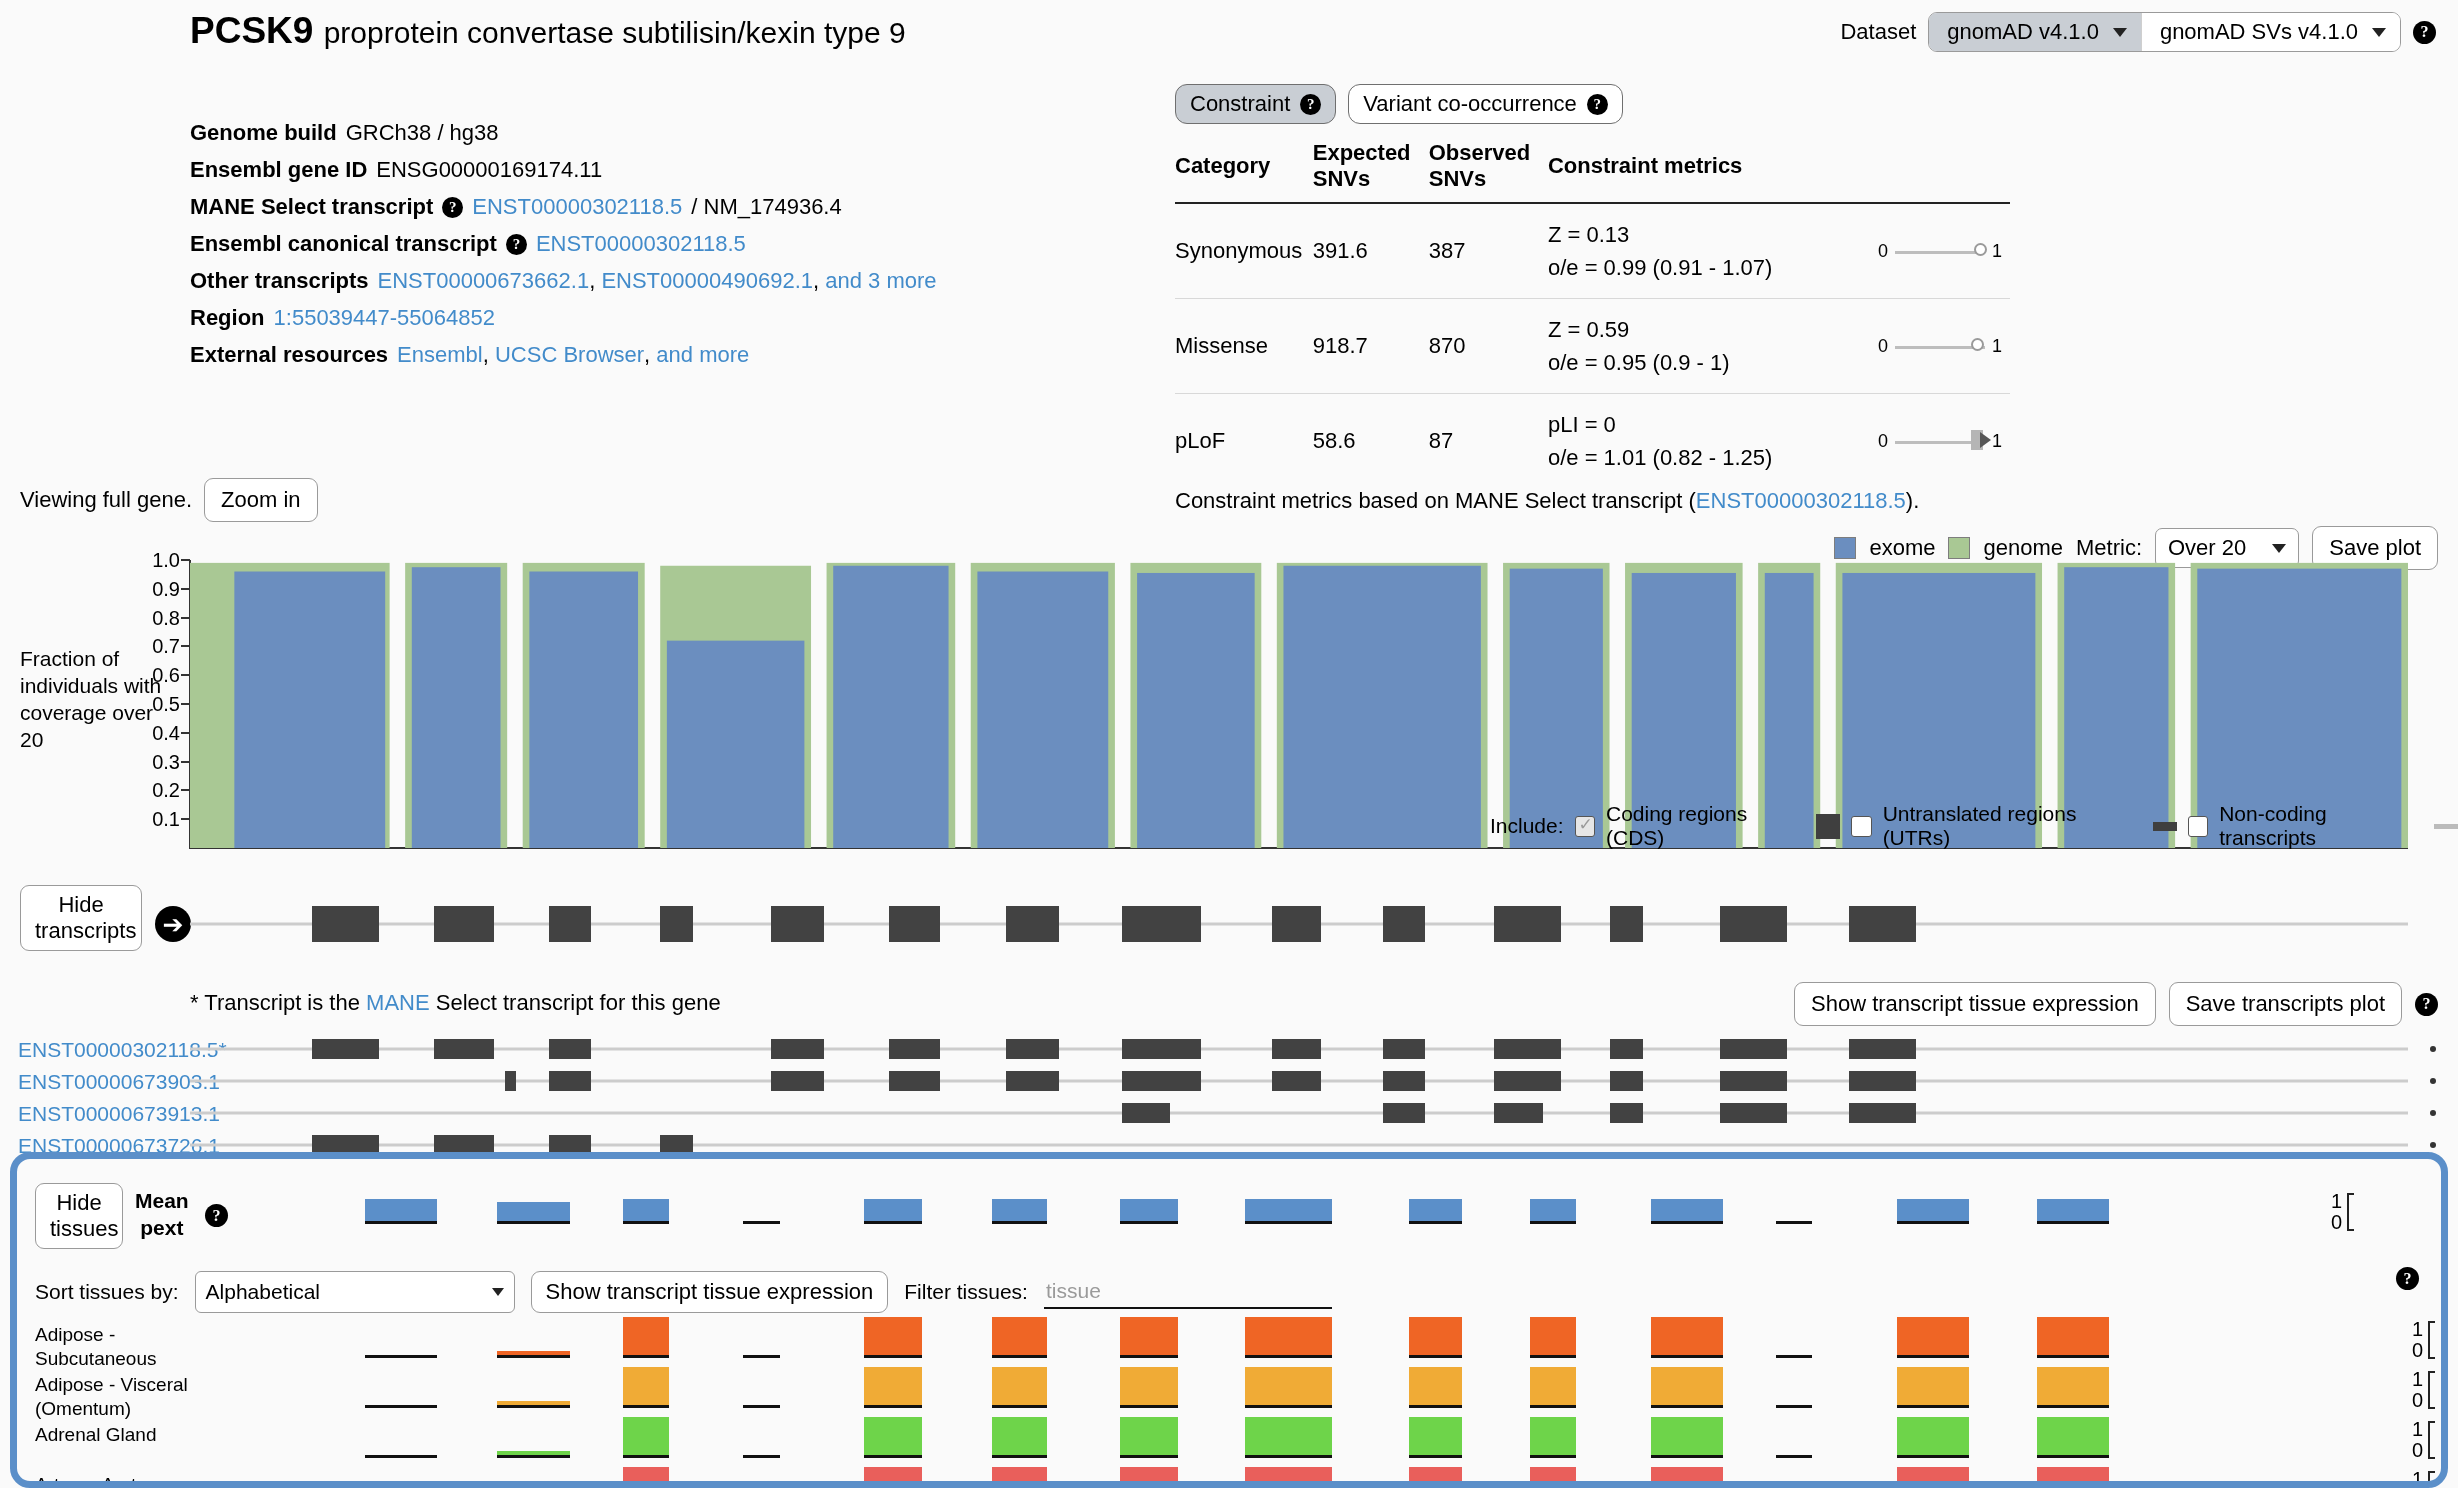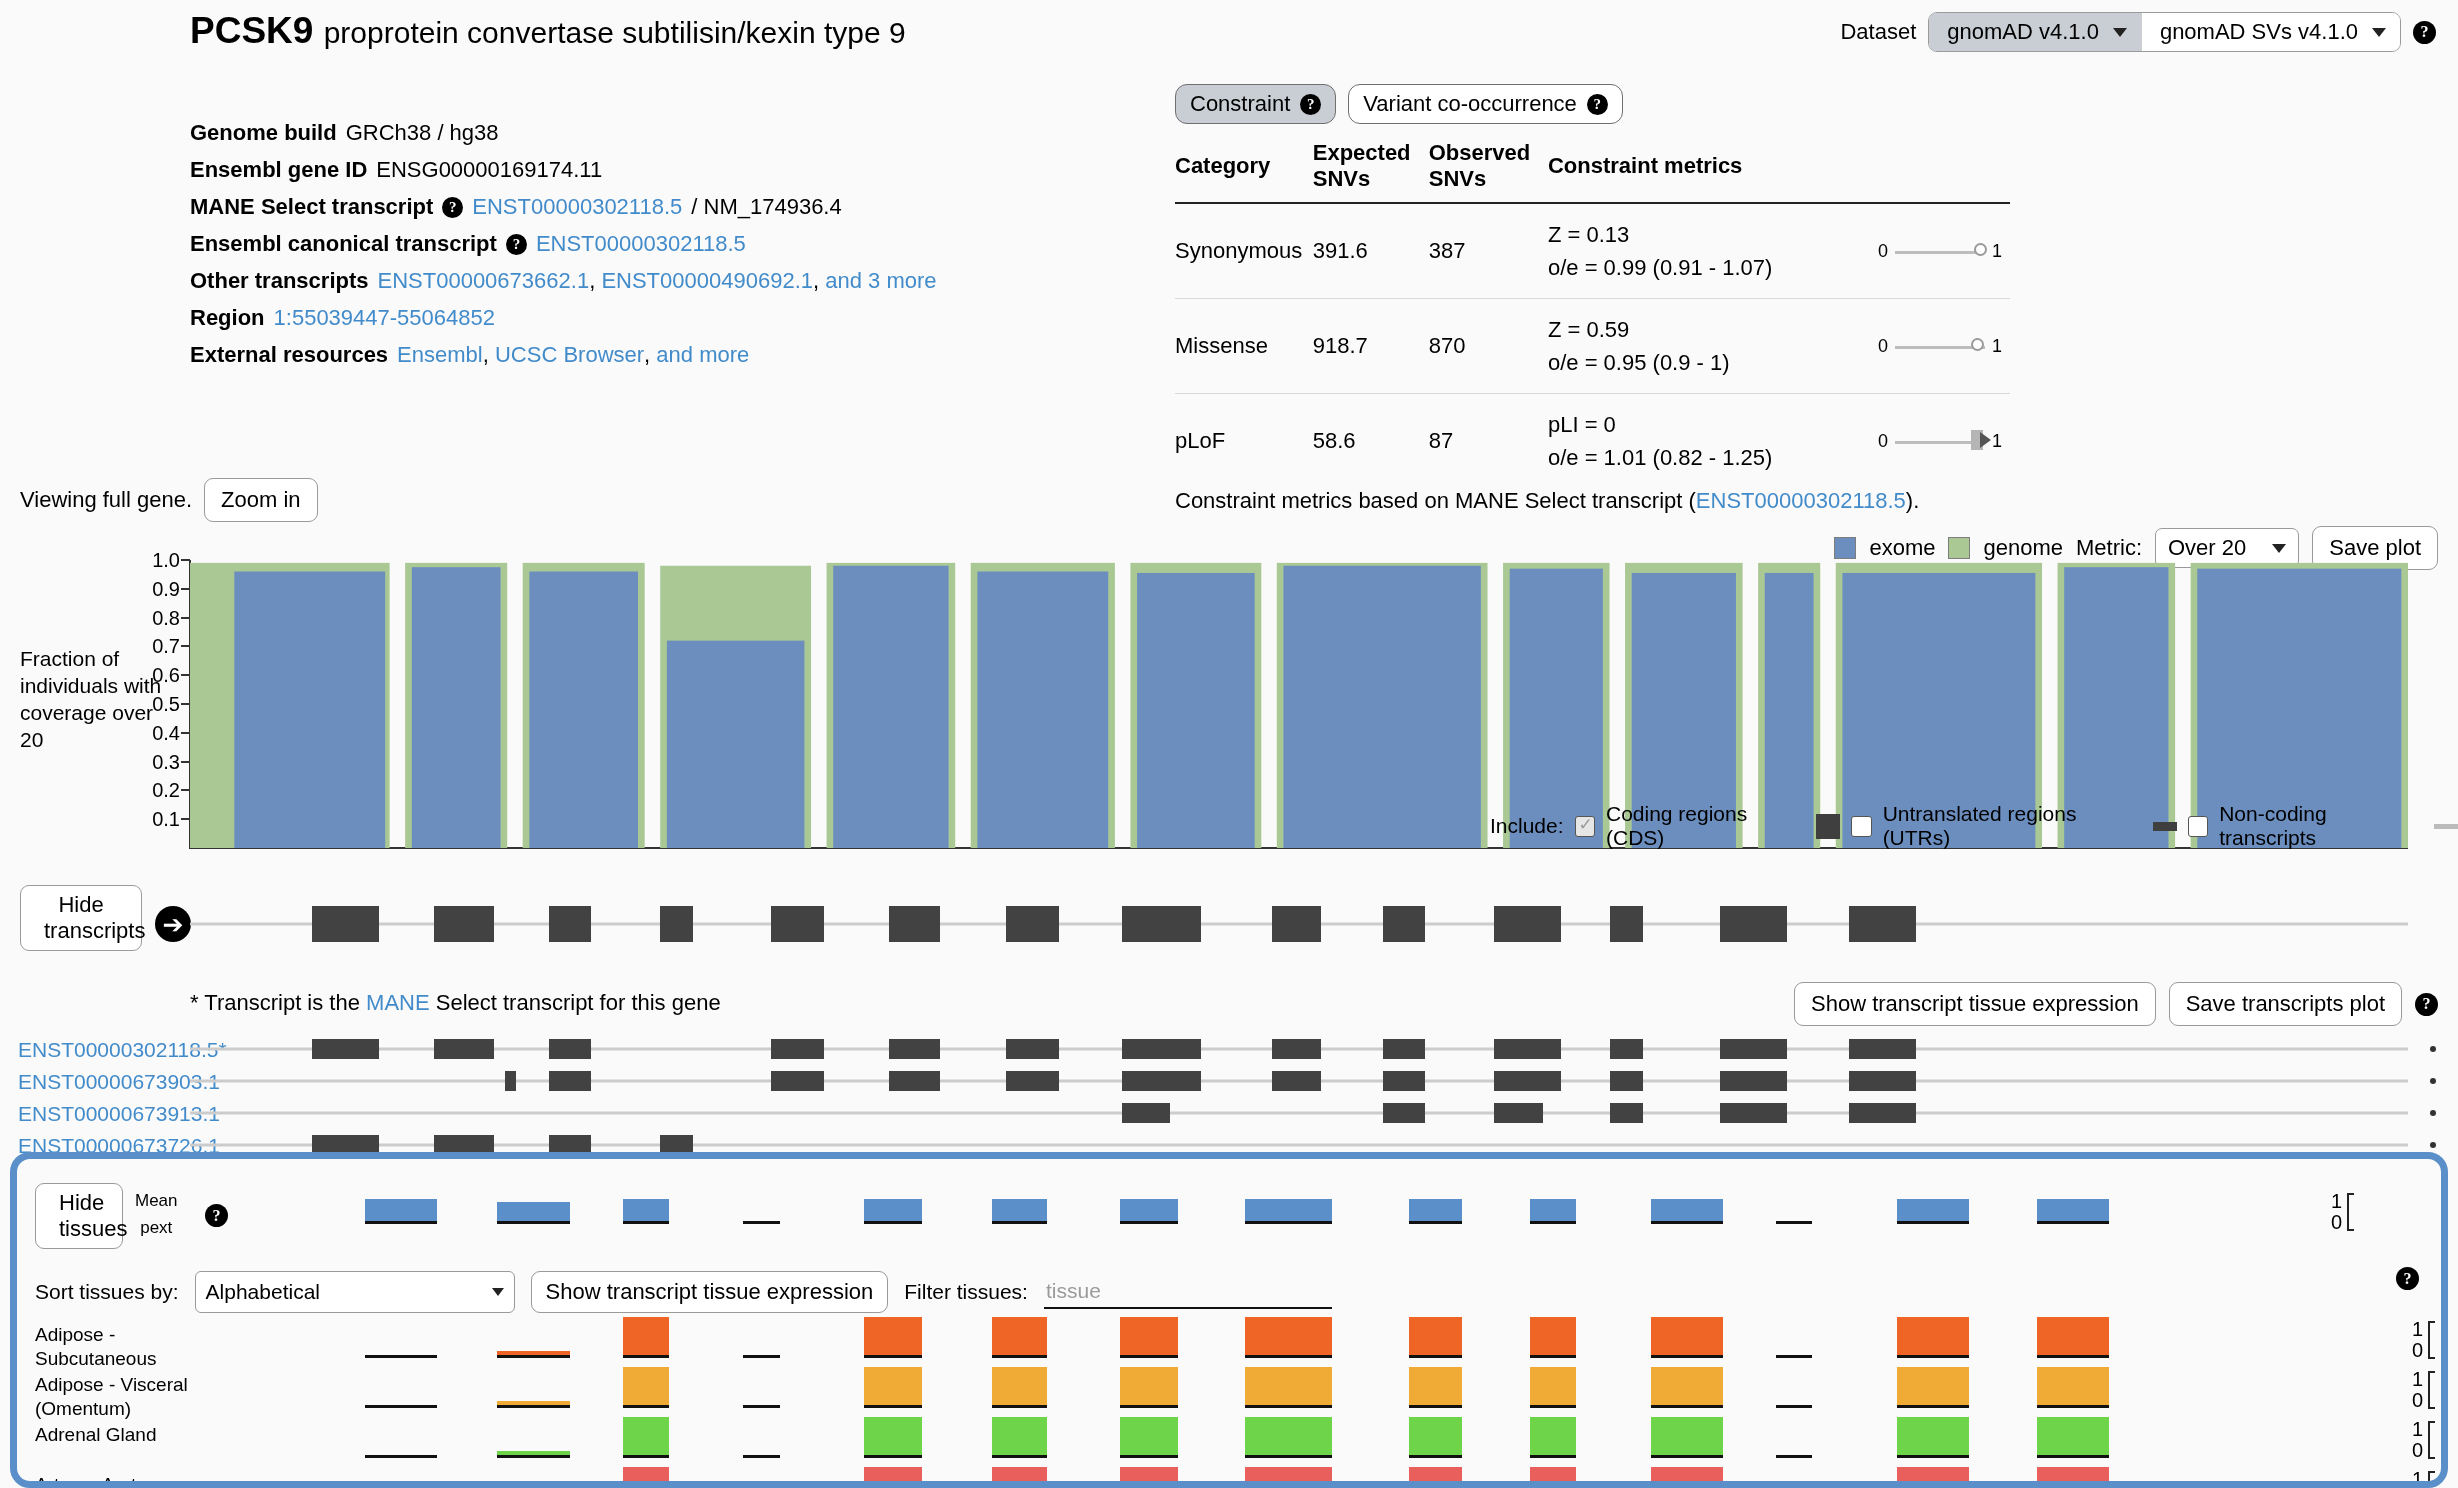--- a/index.html
+++ b/index.html
@@ -59,21 +59,21 @@
                border:2px solid #9a9a9a; background:#fff; }
   .oe-box { position:absolute; top:2px; width:12px; height:20px; background:#b5b5b5;}
   .oe-tri { position:absolute; top:4px; width:0;height:0;border-top:8px solid transparent;
             border-bottom:8px solid transparent; border-left:11px solid #555; }
   .cnote { font-size:22px; }
 
   
   .viewrow { position:absolute; left:20px; top:478px; display:flex; align-items:center; gap:12px; font-size:22px;}
   .btn { border:1px solid #9a9a9a; border-radius:9px; background:#fff; padding:8px 16px;
          font-size:22px; font-family:"Liberation Sans", sans-serif; cursor:pointer; line-height:26px;}
-  .btn.two { padding:6px 23px; text-align:center; }
+  .btn.two { padding:6px 14px; text-align:center; }
 
   
   .covlegend { position:absolute; right:20px; top:526px; display:flex; align-items:center; gap:13px; font-size:22px;}
   .swatch { width:22px; height:22px; border:1px solid #7d7d7d; display:inline-block; }
   .sel-box { border:1px solid #9a9a9a; border-radius:7px; background:#fff; padding:6px 12px;
              display:flex; align-items:center; gap:26px; font-size:22px; cursor:pointer;}
 
   
   .covplot { position:absolute; left:190px; top:560px; width:2218px; height:288px; }
   .ylab { position:absolute; left:20px; top:645px; width:160px; font-size:21px; line-height:27px; }
@@ -105,21 +105,21 @@
   .tbtns { position:absolute; right:20px; top:982px; display:flex; align-items:center; gap:13px;}
 
   
   .trow-label { position:absolute; left:18px; font-size:21px; color:#428bca; cursor:pointer; }
   .dot { position:absolute; right:22px; width:6px;height:6px;border-radius:50%;background:#333;}
 
   
   .tpanel { position:absolute; left:10px; top:1152px; width:2438px; height:336px;
             border:7px solid #5b8fc9; border-radius:20px; background:#fafafa; overflow:hidden;}
   .hide-tissues { position:absolute; left:18px; top:24px; width:88px; }
-  .meanpext { position:absolute; left:118px; top:28px; font-size:17px; line-height:27px; text-align:center;}
+  .meanpext { position:absolute; left:118px; top:28px; font-size:21px; line-height:27px; text-align:center;font-weight:bold;}
   .qm-pext { position:absolute; left:188px; top:45px; }
 
   .pextbar { position:absolute; background:#5b8fc9; height:22px; }
   .pext-underline { position:absolute; height:3px; background:#111; }
 
   .axis-1-0 { position:absolute; font-size:20px; line-height:21px; }
   .axis-bracket { position:absolute; width:7px; border-left:2px solid #222; border-top:2px solid #222; border-bottom:2px solid #222;}
 
   .sortrow { position:absolute; left:18px; top:112px; display:flex; align-items:center; gap:16px; font-size:21px;}
   .select { border:1px solid #9a9a9a; border-radius:6px; background:#fff; padding:8px 10px;

